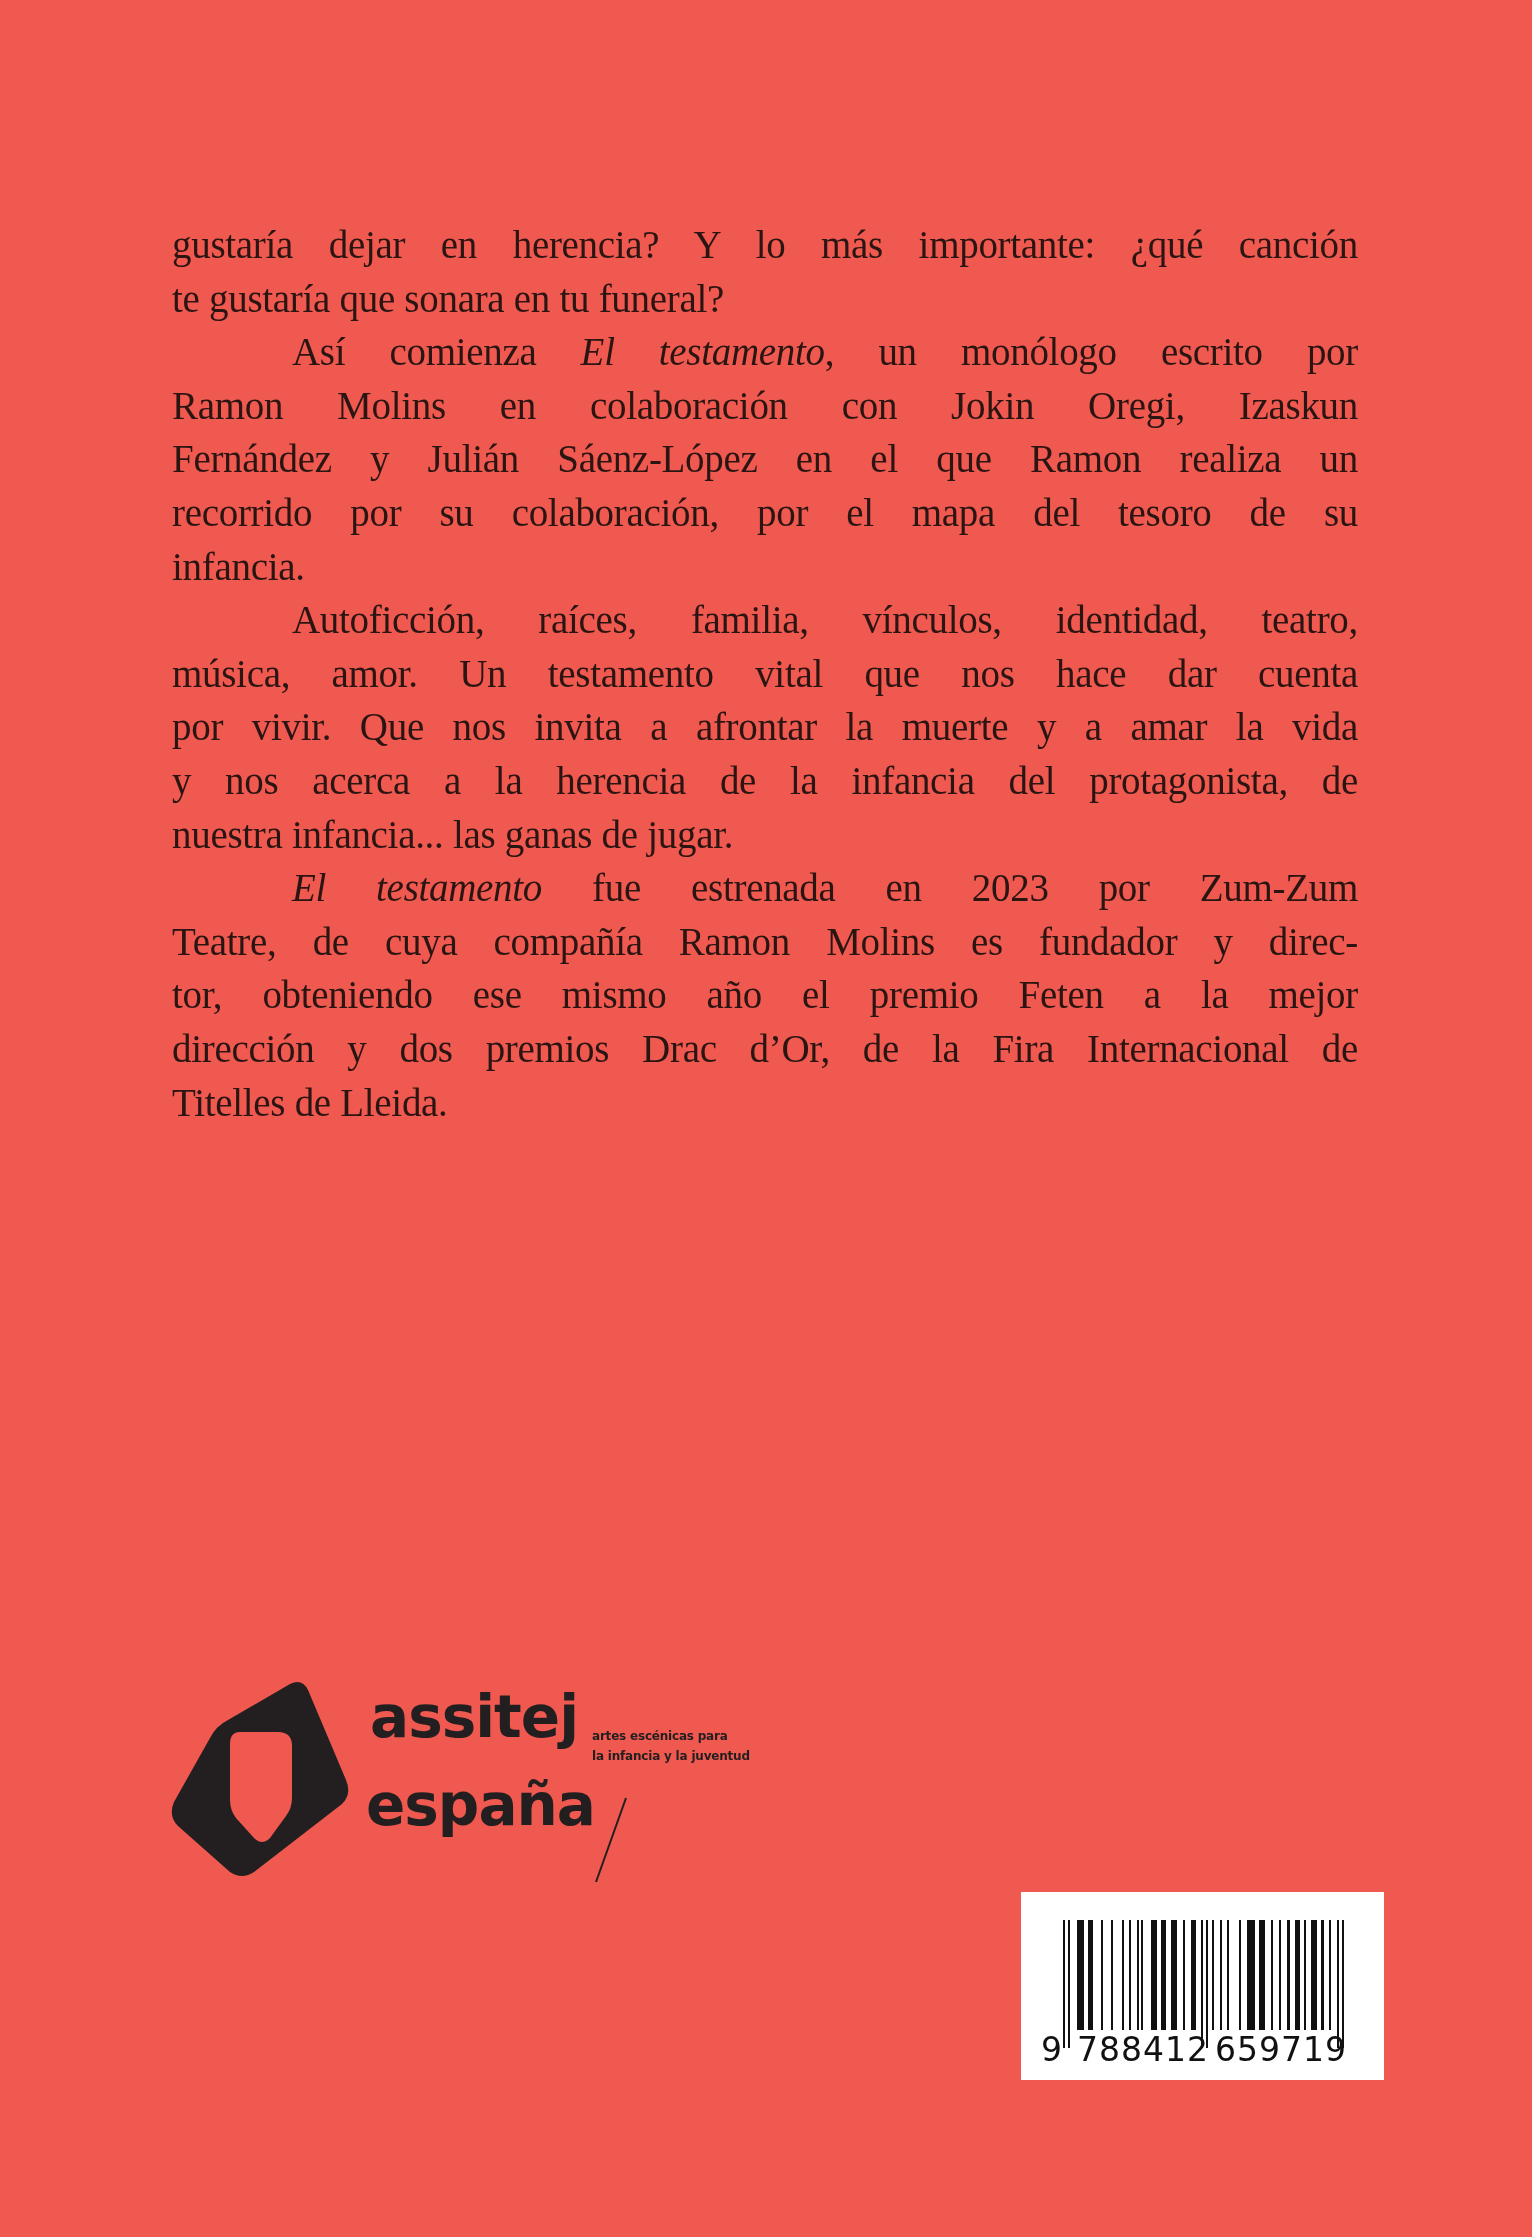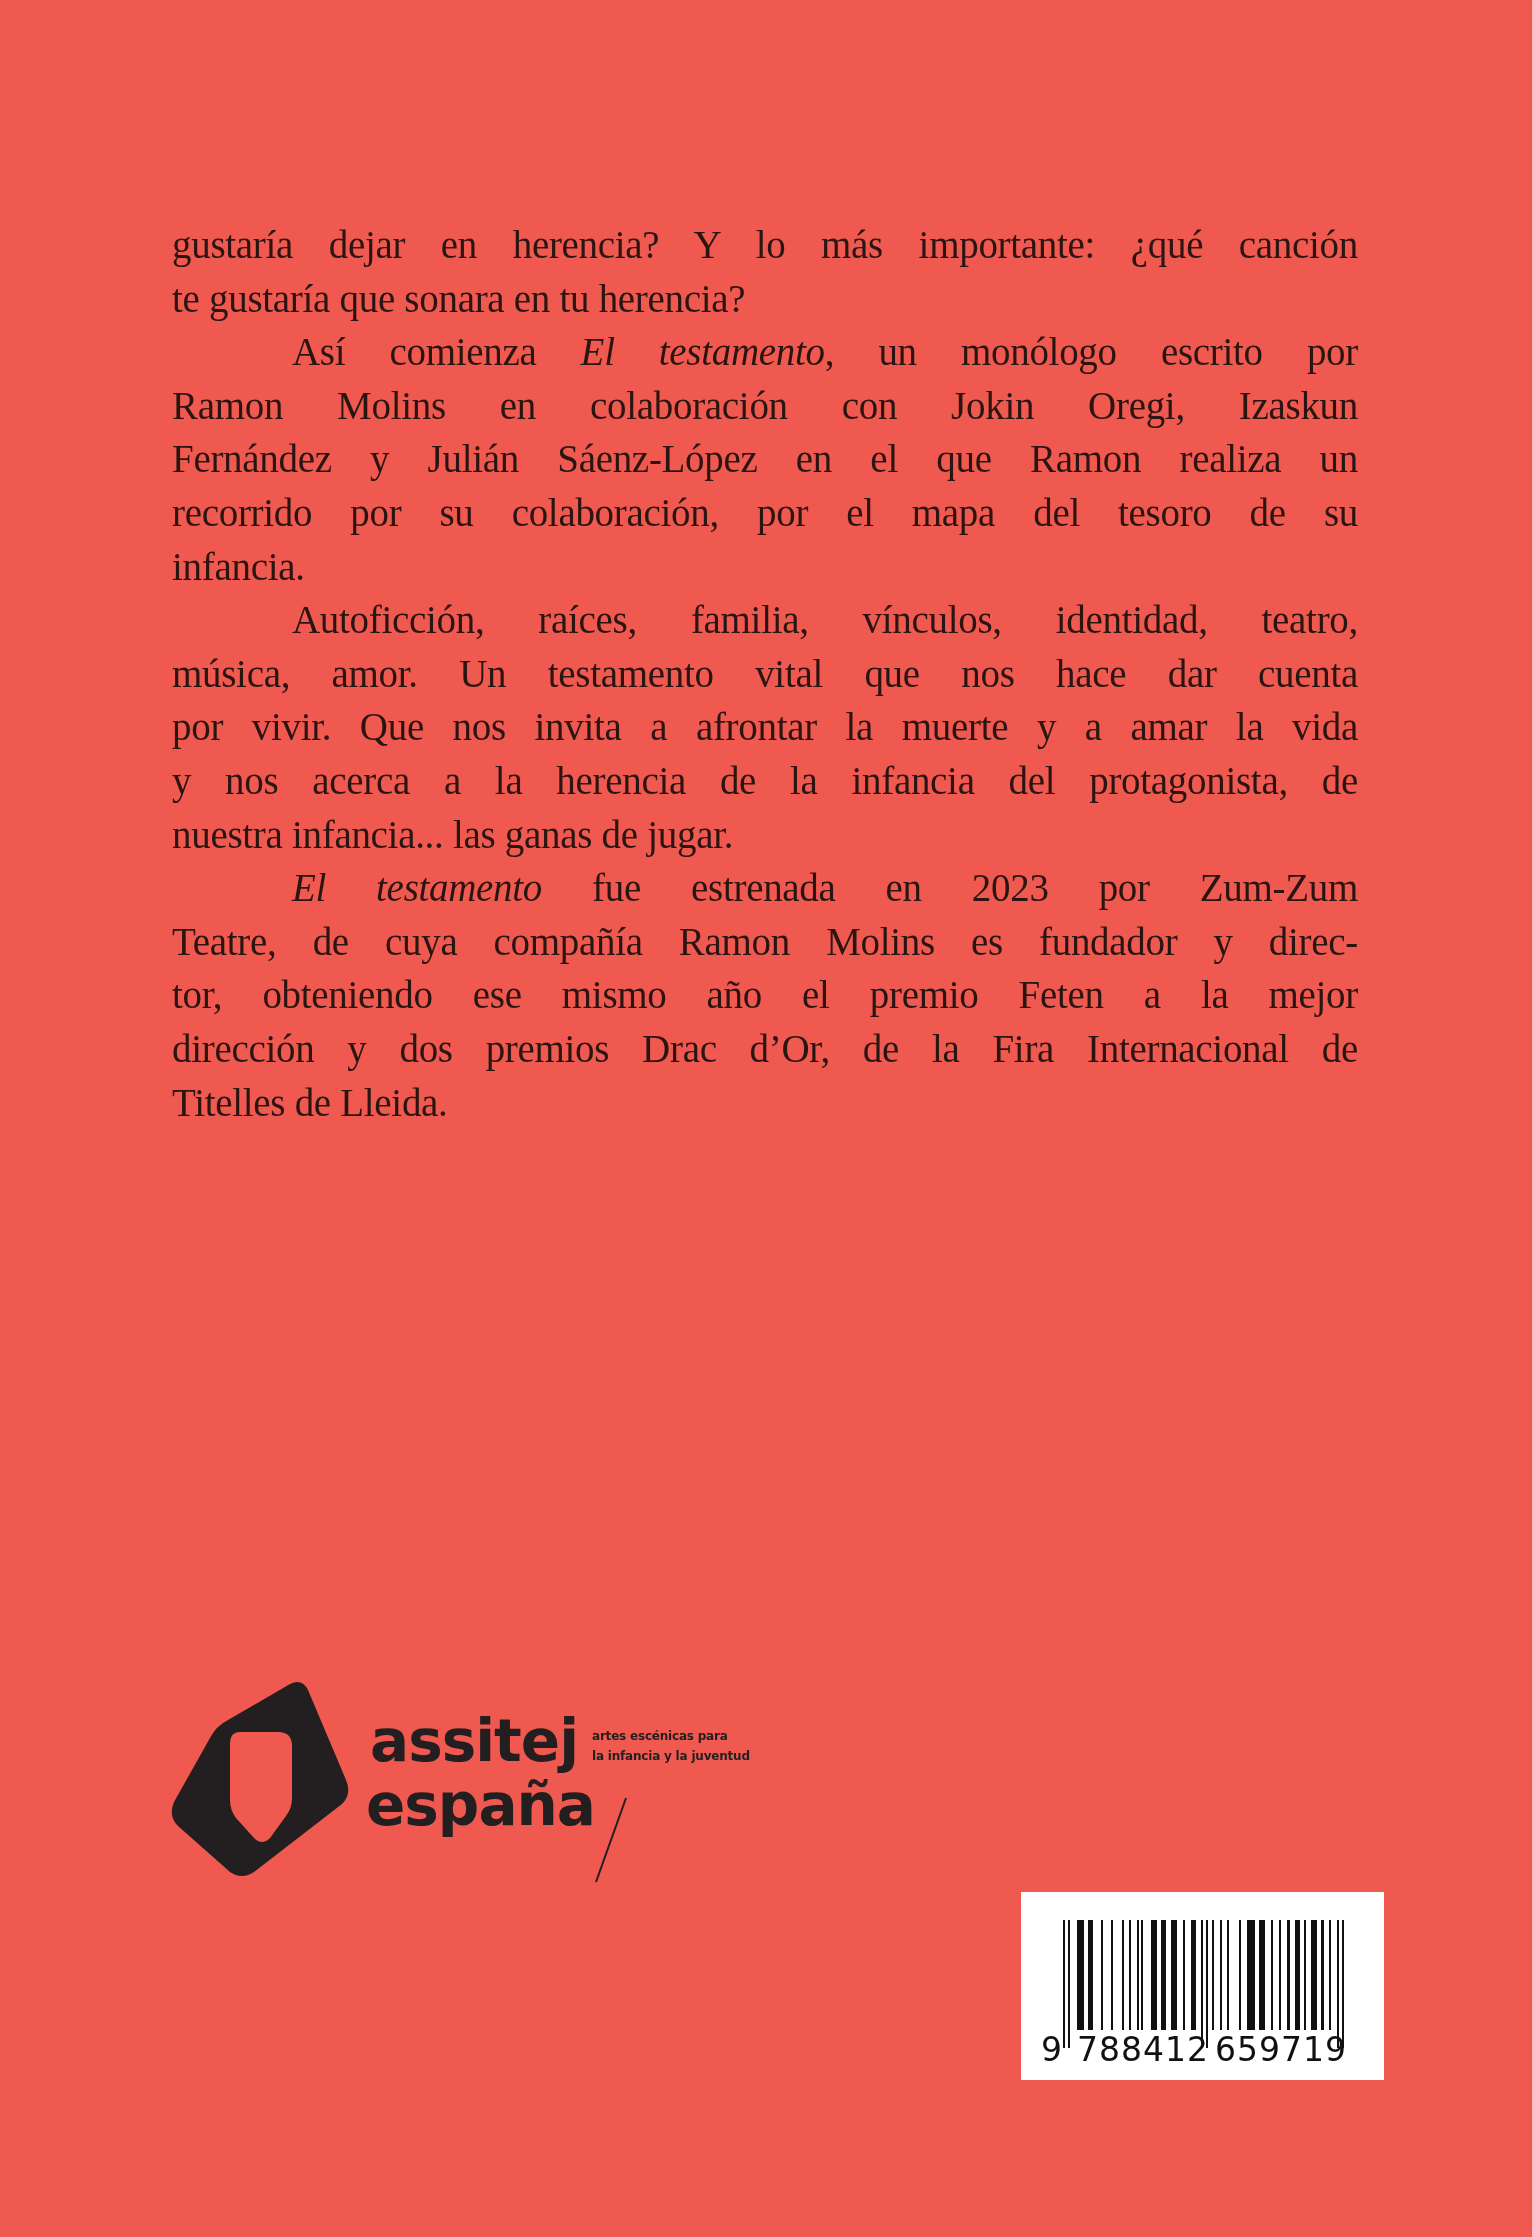--- a/index.html
+++ b/index.html
@@ -36,21 +36,21 @@
       position: absolute; left: 0; top: 138px; width: 363px;
       font-family: "DejaVu Sans", sans-serif; font-size: 33px; color: #111;
       letter-spacing: 1px;
     }
   </style>
 </head>
 <body>
 
 <div class="text-block">
   <span class="line">gustaría dejar en herencia? Y lo más importante: ¿qué canción</span>
-  <span class="line last">te gustaría que sonara en tu herencia?</span>
+  <span class="line last">te gustaría que sonara en tu funeral?</span>
 
   <span class="line indent"><span>Así comienza </span><em>El testamento</em><span>, un monólogo escrito por</span></span>
   <span class="line">Ramon Molins en colaboración con Jokin Oregi, Izaskun</span>
   <span class="line">Fernández y Julián Sáenz-López en el que Ramon realiza un</span>
   <span class="line">recorrido por su colaboración, por el mapa del tesoro de su</span>
   <span class="line last">infancia.</span>
 
   <span class="line indent">Autoficción, raíces, familia, vínculos, identidad, teatro,</span>
   <span class="line">música, amor. Un testamento vital que nos hace dar cuenta</span>
   <span class="line">por vivir. Que nos invita a afrontar la muerte y a amar la vida</span>
@@ -62,21 +62,21 @@
   <span class="line">tor, obteniendo ese mismo año el premio Feten a la mejor</span>
   <span class="line">dirección y dos premios Drac d’Or, de la Fira Internacional de</span>
   <span class="line last">Titelles de Lleida.</span>
 </div>
 
 <div class="logo">
   <svg width="185" height="200" viewBox="0 0 185 200" style="position:absolute;left:0;top:0">
     <path fill-rule="evenodd" fill="#231f20" d="M120 8 Q132 2 138 14 L176 104 Q182 118 172 128 L84 196 Q72 204 60 196 L8 150 Q-2 140 4 126 L40 62 Q46 50 58 44 Z
          M70 56 Q60 56 60 68 L60 124 Q60 134 66 142 L84 162 Q92 170 100 162 L116 140 Q122 132 122 122 L122 70 Q122 56 108 56 Z"></path>
   </svg>
-  <span class="logo-word" style="left:200px;top:36px">assitej</span>
+  <span class="logo-word" style="left:200px;top:12px">assitej</span>
   <span class="logo-word" style="left:196px;top:100px">españa</span>
   <span class="tagline" style="left:422px;top:50px">artes escénicas para</span>
   <span class="tagline" style="left:422px;top:70px">la infancia y la juventud</span>
   <svg width="40" height="90" viewBox="0 0 40 90" style="position:absolute;left:422px;top:120px">
     <line x1="34" y1="2" x2="4" y2="86" stroke="#231f20" stroke-width="2"></line>
   </svg>
 </div>
 
 <div class="barcode-box">
   <svg width="363" height="188" viewBox="0 0 363 188" style="position:absolute;left:0;top:0">

